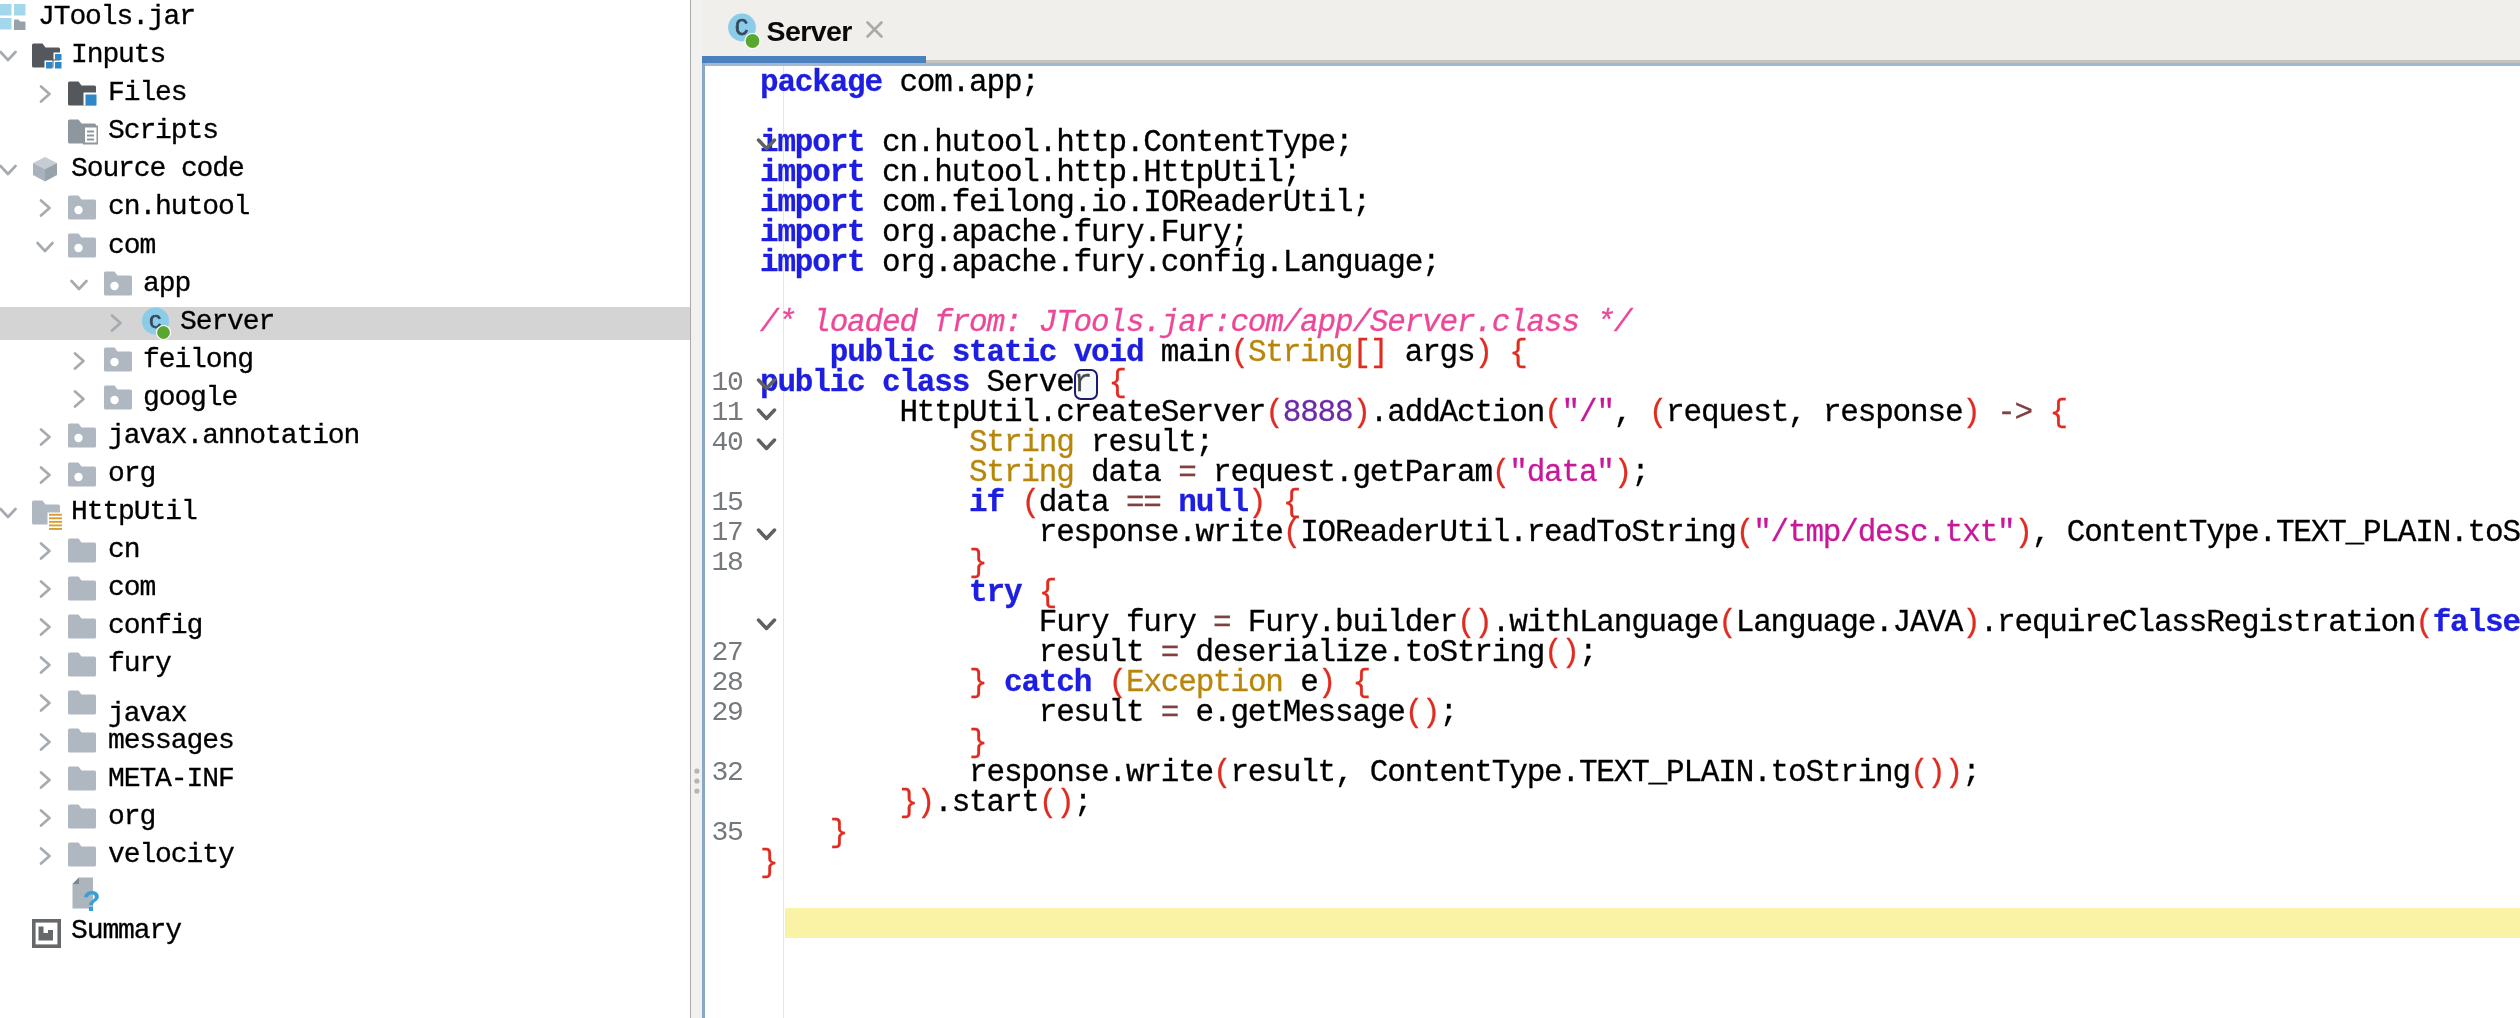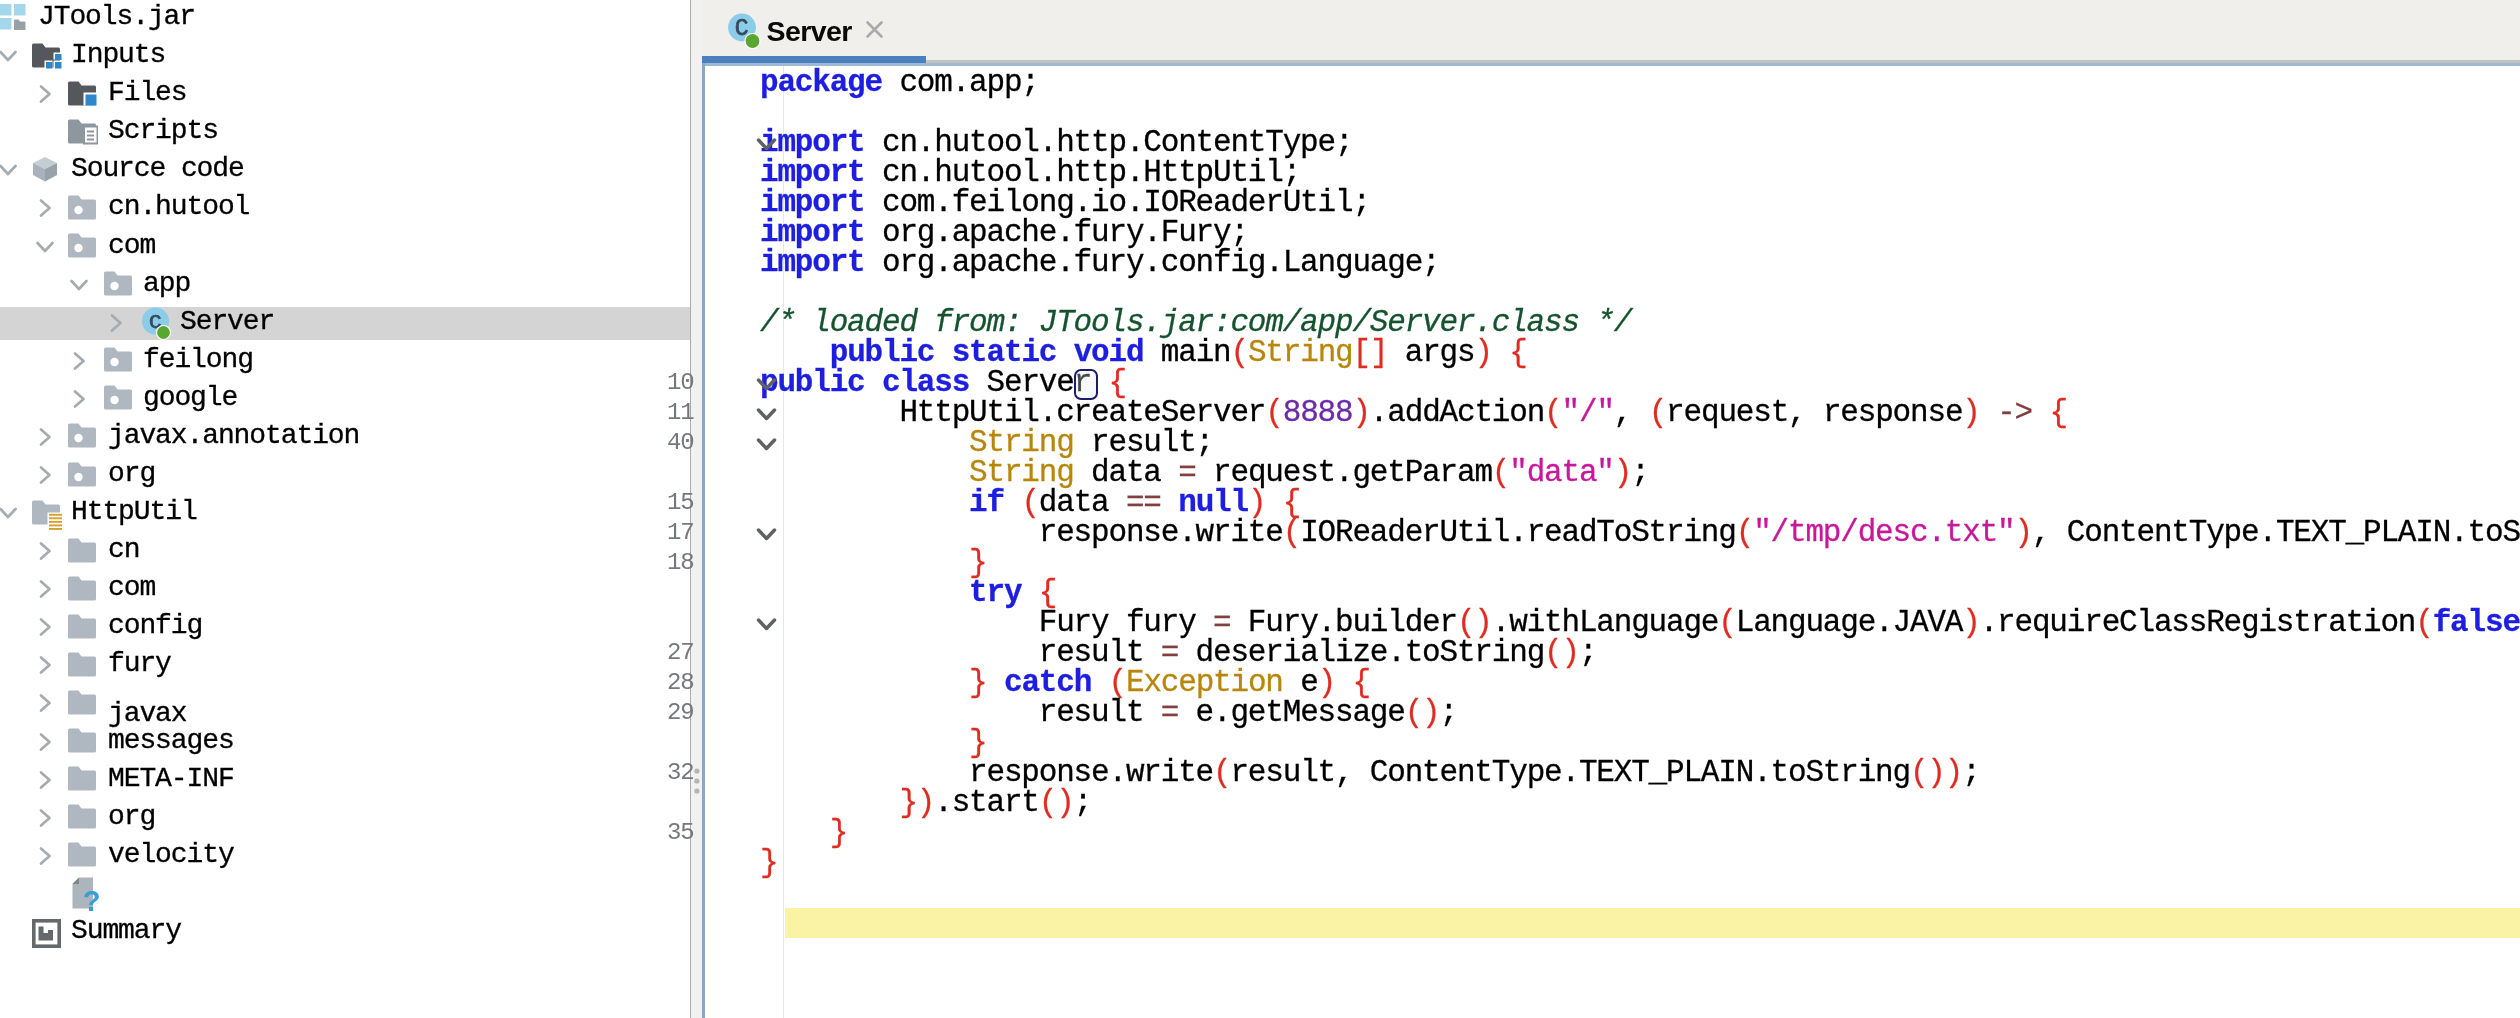--- a/index.html
+++ b/index.html
@@ -8,23 +8,23 @@
 #tabbar {position:absolute;left:691px;top:0;width:1829px;height:59.5px;background:#F0EFEC}
 #splitter {position:absolute;left:690px;top:0;width:12px;height:1018px;background:#F1F1F0;border-left:1.6px solid #ABABAB}
 #underline {position:absolute;left:701.5px;top:56px;width:224.5px;height:7.2px;background:#4A80BC}
 #grayline {position:absolute;left:926px;top:59.5px;width:1594px;height:3.4px;background:#C3C3C2}
 #topline {position:absolute;left:701.5px;top:63px;width:1818.5px;height:2.7px;background:#9FB8D4}
 #vline {position:absolute;left:701.5px;top:62.9px;width:3px;height:955.1px;background:#8AA6C9}
 #gutsep {position:absolute;left:783px;top:65.9px;width:1.3px;height:952.1px;background:#E7E7E7}
 #curline {position:absolute;left:784.6px;top:908.4px;width:1735.4px;height:29.3px;background:#FAF3A6}
 #code {position:absolute;left:760px;top:68px;font-size:31px;color:#000;letter-spacing:-1.18px;-webkit-text-stroke:0.28px}
 .cl {height:30px;line-height:30px;white-space:pre}
-.k {color:#1E1EE0;font-weight:bold} .c {color:#14532d} .t {color:#B8860B} .s {color:#C7179B}
+.k {color:#1E1EE0;font-weight:bold} .c {color:#ec4899} .t {color:#B8860B} .s {color:#C7179B}
 .r {color:#E02B20} .o {color:#804040} .n {color:#6B2BA8}
-.gn {position:absolute;left:667px;width:54px;text-align:left;font-size:24px;line-height:30px;color:#76797C;letter-spacing:-1.18px}
+.gn {position:absolute;left:700px;width:54px;text-align:center;font-size:28px;line-height:30px;color:#76797C;letter-spacing:-1.18px}
 .gc {position:absolute}
 #mbox {position:absolute;left:1074px;top:368.5px;width:23.5px;height:31px;border:2.2px solid #1B1B70;border-radius:7px;background:rgba(228,236,250,0.3)}
 #tabtxt {position:absolute;left:766.5px;top:15.1px;line-height:33px;font-family:"Liberation Sans",sans-serif;font-size:28.5px;font-weight:bold;color:#0A0A0A;letter-spacing:-0.6px}
 </style></head><body>
 <div id="stage">
   <div id="tabbar"></div>
   <div id="splitter"></div>
   <svg class="i" style="left:694px;top:767px" width="6" height="28" viewBox="0 0 6 28">
     <circle cx="2.9" cy="4" r="2.6" fill="#B3B6B2"></circle>
       <circle cx="2.9" cy="14" r="2.6" fill="#B3B6B2"></circle>

